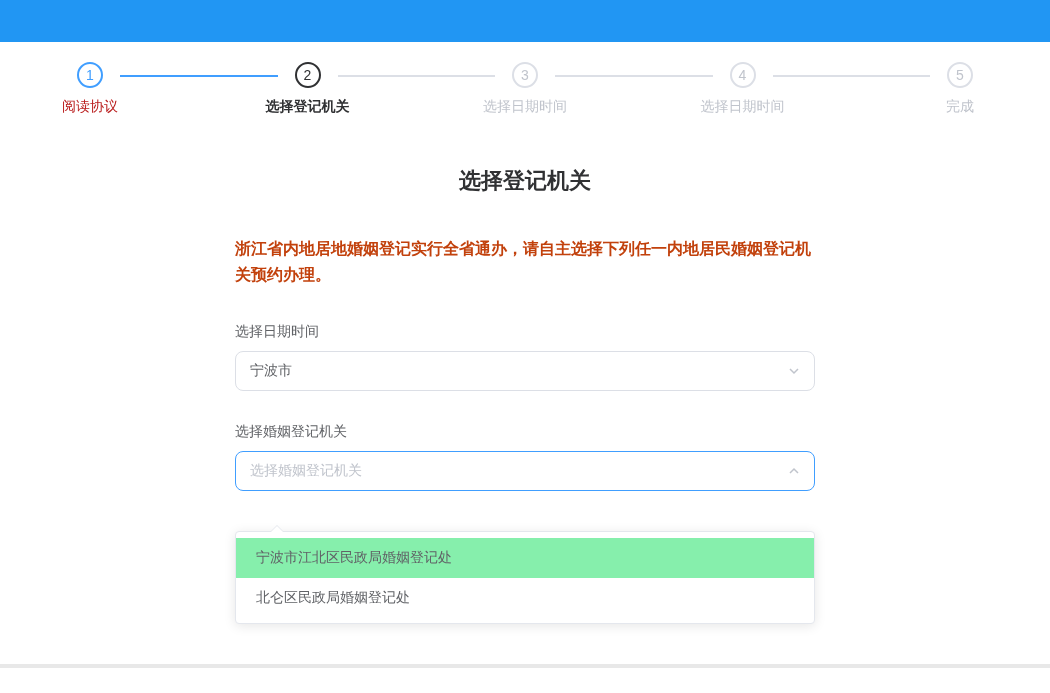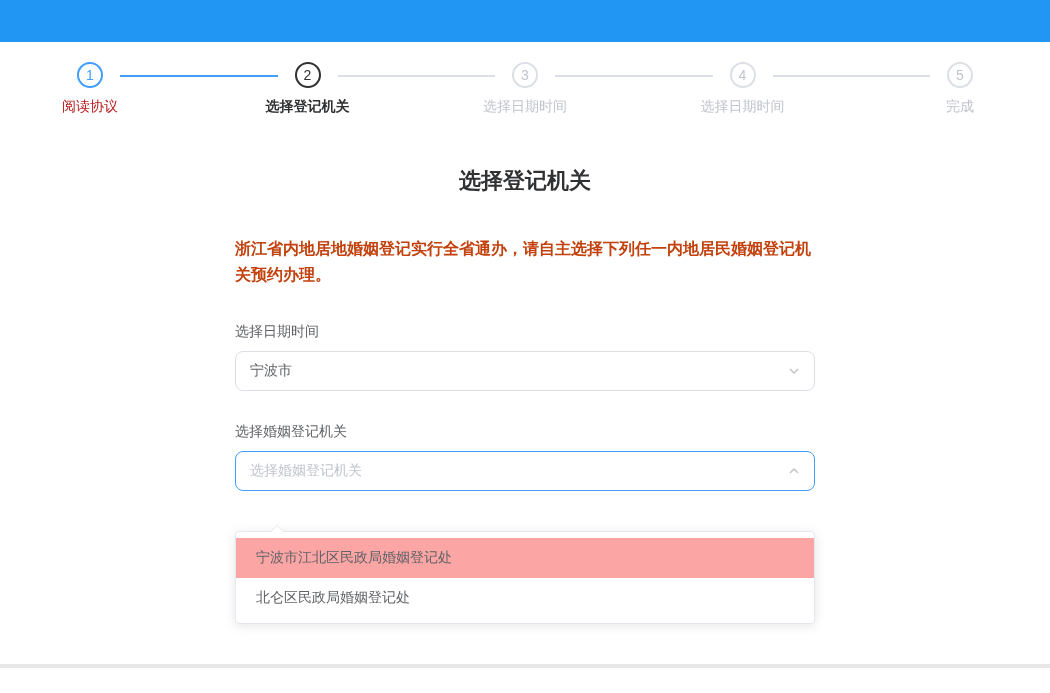--- a/index.html
+++ b/index.html
@@ -159,21 +159,21 @@
       filter: drop-shadow(0 -1px 0 #e4e7ed);
     }
     .dropdown-option {
       padding: 10px 20px;
       font-size: 14px;
       color: #606266;
       cursor: pointer;
       line-height: 1.4;
     }
     .dropdown-option.highlighted {
-      background: #fca5a5;
+      background: #86efac;
     }
     .footer-line {
       position: absolute;
       bottom: 25px;
       left: 0;
       right: 0;
       height: 4px;
       background: #e8e8e8;
     }
     .select-wrap {

